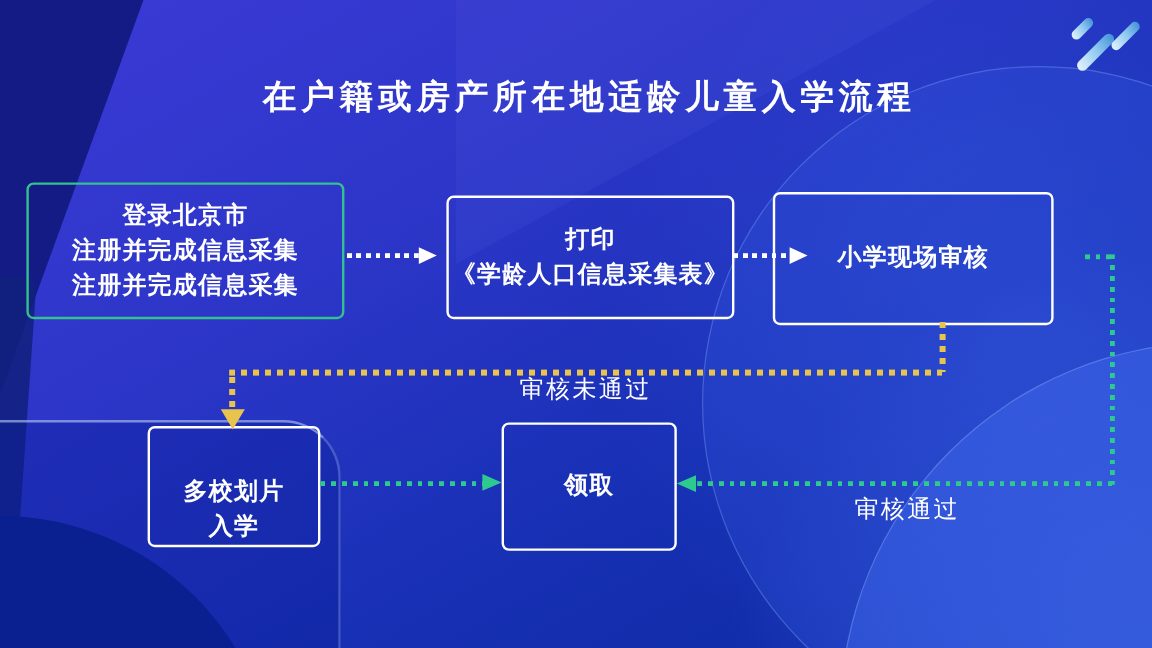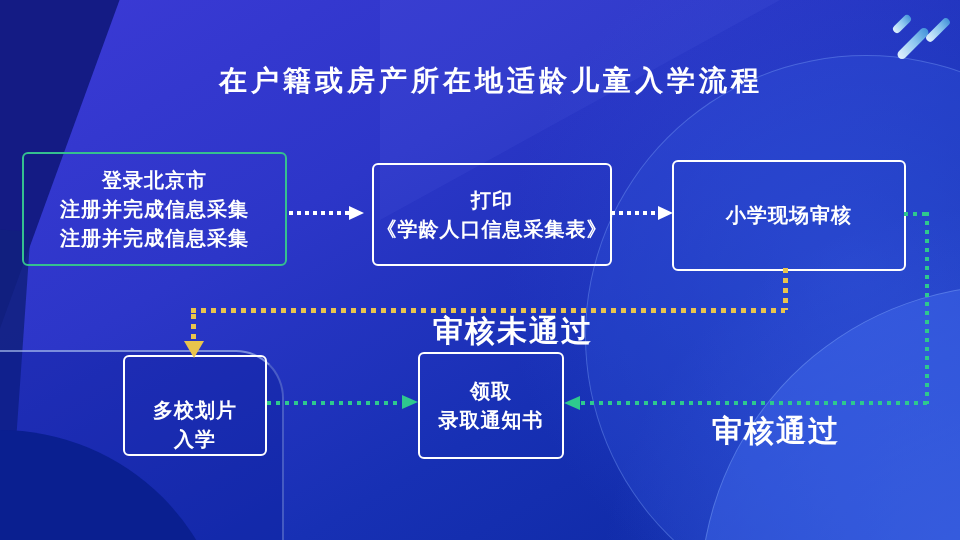--- a/index.html
+++ b/index.html
@@ -34,38 +34,38 @@
   .title { position:absolute; left:0; top:62px; width:100%; margin:0; box-sizing:border-box; padding-left:22px;
            text-align:center; font-size:28px; font-weight:700; letter-spacing:4px;
            color:var(--title-text,#ffffff); }
 
   .node { position:absolute; display:flex; flex-direction:column; justify-content:center; align-items:center;
           border:2px solid #ffffff; border-radius:6px; color:#fff; font-weight:700; font-size:20px;
           line-height:1.45; letter-spacing:1px; text-align:center; }
   .node--green { border-color:var(--accent-green,#35c08f); }
   .node-login  { left:22px;  top:152px; width:261px; height:110px; }
   .node-print  { left:372px; top:163px; width:236px; height:99px;  }
-  .node-review { left:672px; top:160px; width:230px; height:107px; }
+  .node-review { left:644px; top:160px; width:230px; height:107px; }
   .node-multi  { left:123px; top:355px; width:140px; height:97px;justify-content:flex-end;  }
   .node-notice { left:418px; top:352px; width:142px; height:103px;text-align:right; }
 
   .seg { position:absolute; }
   .dots-h-white { height:4px; background:repeating-linear-gradient(90deg, var(--arrow-white,#fff) 0 4px, transparent 4px 8px); }
   .dots-h-yellow{ height:5px; background:repeating-linear-gradient(90deg, var(--arrow-yellow,#e9c44d) 0 5px, transparent 5px 10px); }
   .dots-v-yellow{ width:5px;  background:repeating-linear-gradient(180deg, var(--arrow-yellow,#e9c44d) 0 5px, transparent 5px 10px); }
   .dots-h-green { height:4px; background:repeating-linear-gradient(90deg, var(--arrow-green,#2ec98e) 0 4px, transparent 4px 9px); }
   .dots-v-green { width:4px;  background:repeating-linear-gradient(180deg, var(--arrow-green,#2ec98e) 0 4px, transparent 4px 9px); }
 
   .head { position:absolute; width:0; height:0; }
   .head-right-white { border-top:7px solid transparent; border-bottom:7px solid transparent; border-left:15px solid var(--arrow-white,#fff); }
   .head-down-yellow { border-left:10px solid transparent; border-right:10px solid transparent; border-top:17px solid var(--arrow-yellow,#e9c44d); }
   .head-left-green  { border-top:7px solid transparent; border-bottom:7px solid transparent; border-right:16px solid var(--arrow-green,#2ec98e); }
   .head-right-green { border-top:7px solid transparent; border-bottom:7px solid transparent; border-left:16px solid var(--arrow-green,#2ec98e); }
 
-  .edge-label { position:absolute; color:#fff; font-weight:700; font-size:30px; letter-spacing:2px; }
+  .edge-label { position:absolute; color:#fff; font-weight:400; font-size:20px; letter-spacing:2px; }
   .label-fail { left:433px; top:311px; }
   .label-pass { left:712px; top:411px; }
 </style>
 </head>
 <body>
 
 <div class="stage">
 
   <div class="bg-shape wedge-tl"></div>
   <div class="bg-shape strip-l"></div>
@@ -98,21 +98,20 @@
     <span>小学现场审核</span>
   </div>
 
   <div class="node node-multi">
     <span>多校划片</span>
     <span>入学</span>
   </div>
 
   <div class="node node-notice">
     <span>领取</span>
-    <span>录取通知书</span>
   </div>
 
   <div class="seg dots-h-white" style="left:289px; top:211px; width:60px;"></div>
   <div class="head head-right-white" style="left:349px; top:206px;"></div>
 
   <div class="seg dots-h-white" style="left:611px; top:211px; width:48px;"></div>
   <div class="head head-right-white" style="left:658px; top:206px;"></div>
 
   <div class="seg dots-v-yellow" style="left:783px; top:268px; height:42px;"></div>
   <div class="seg dots-h-yellow" style="left:191px; top:308px; width:594px;"></div>

